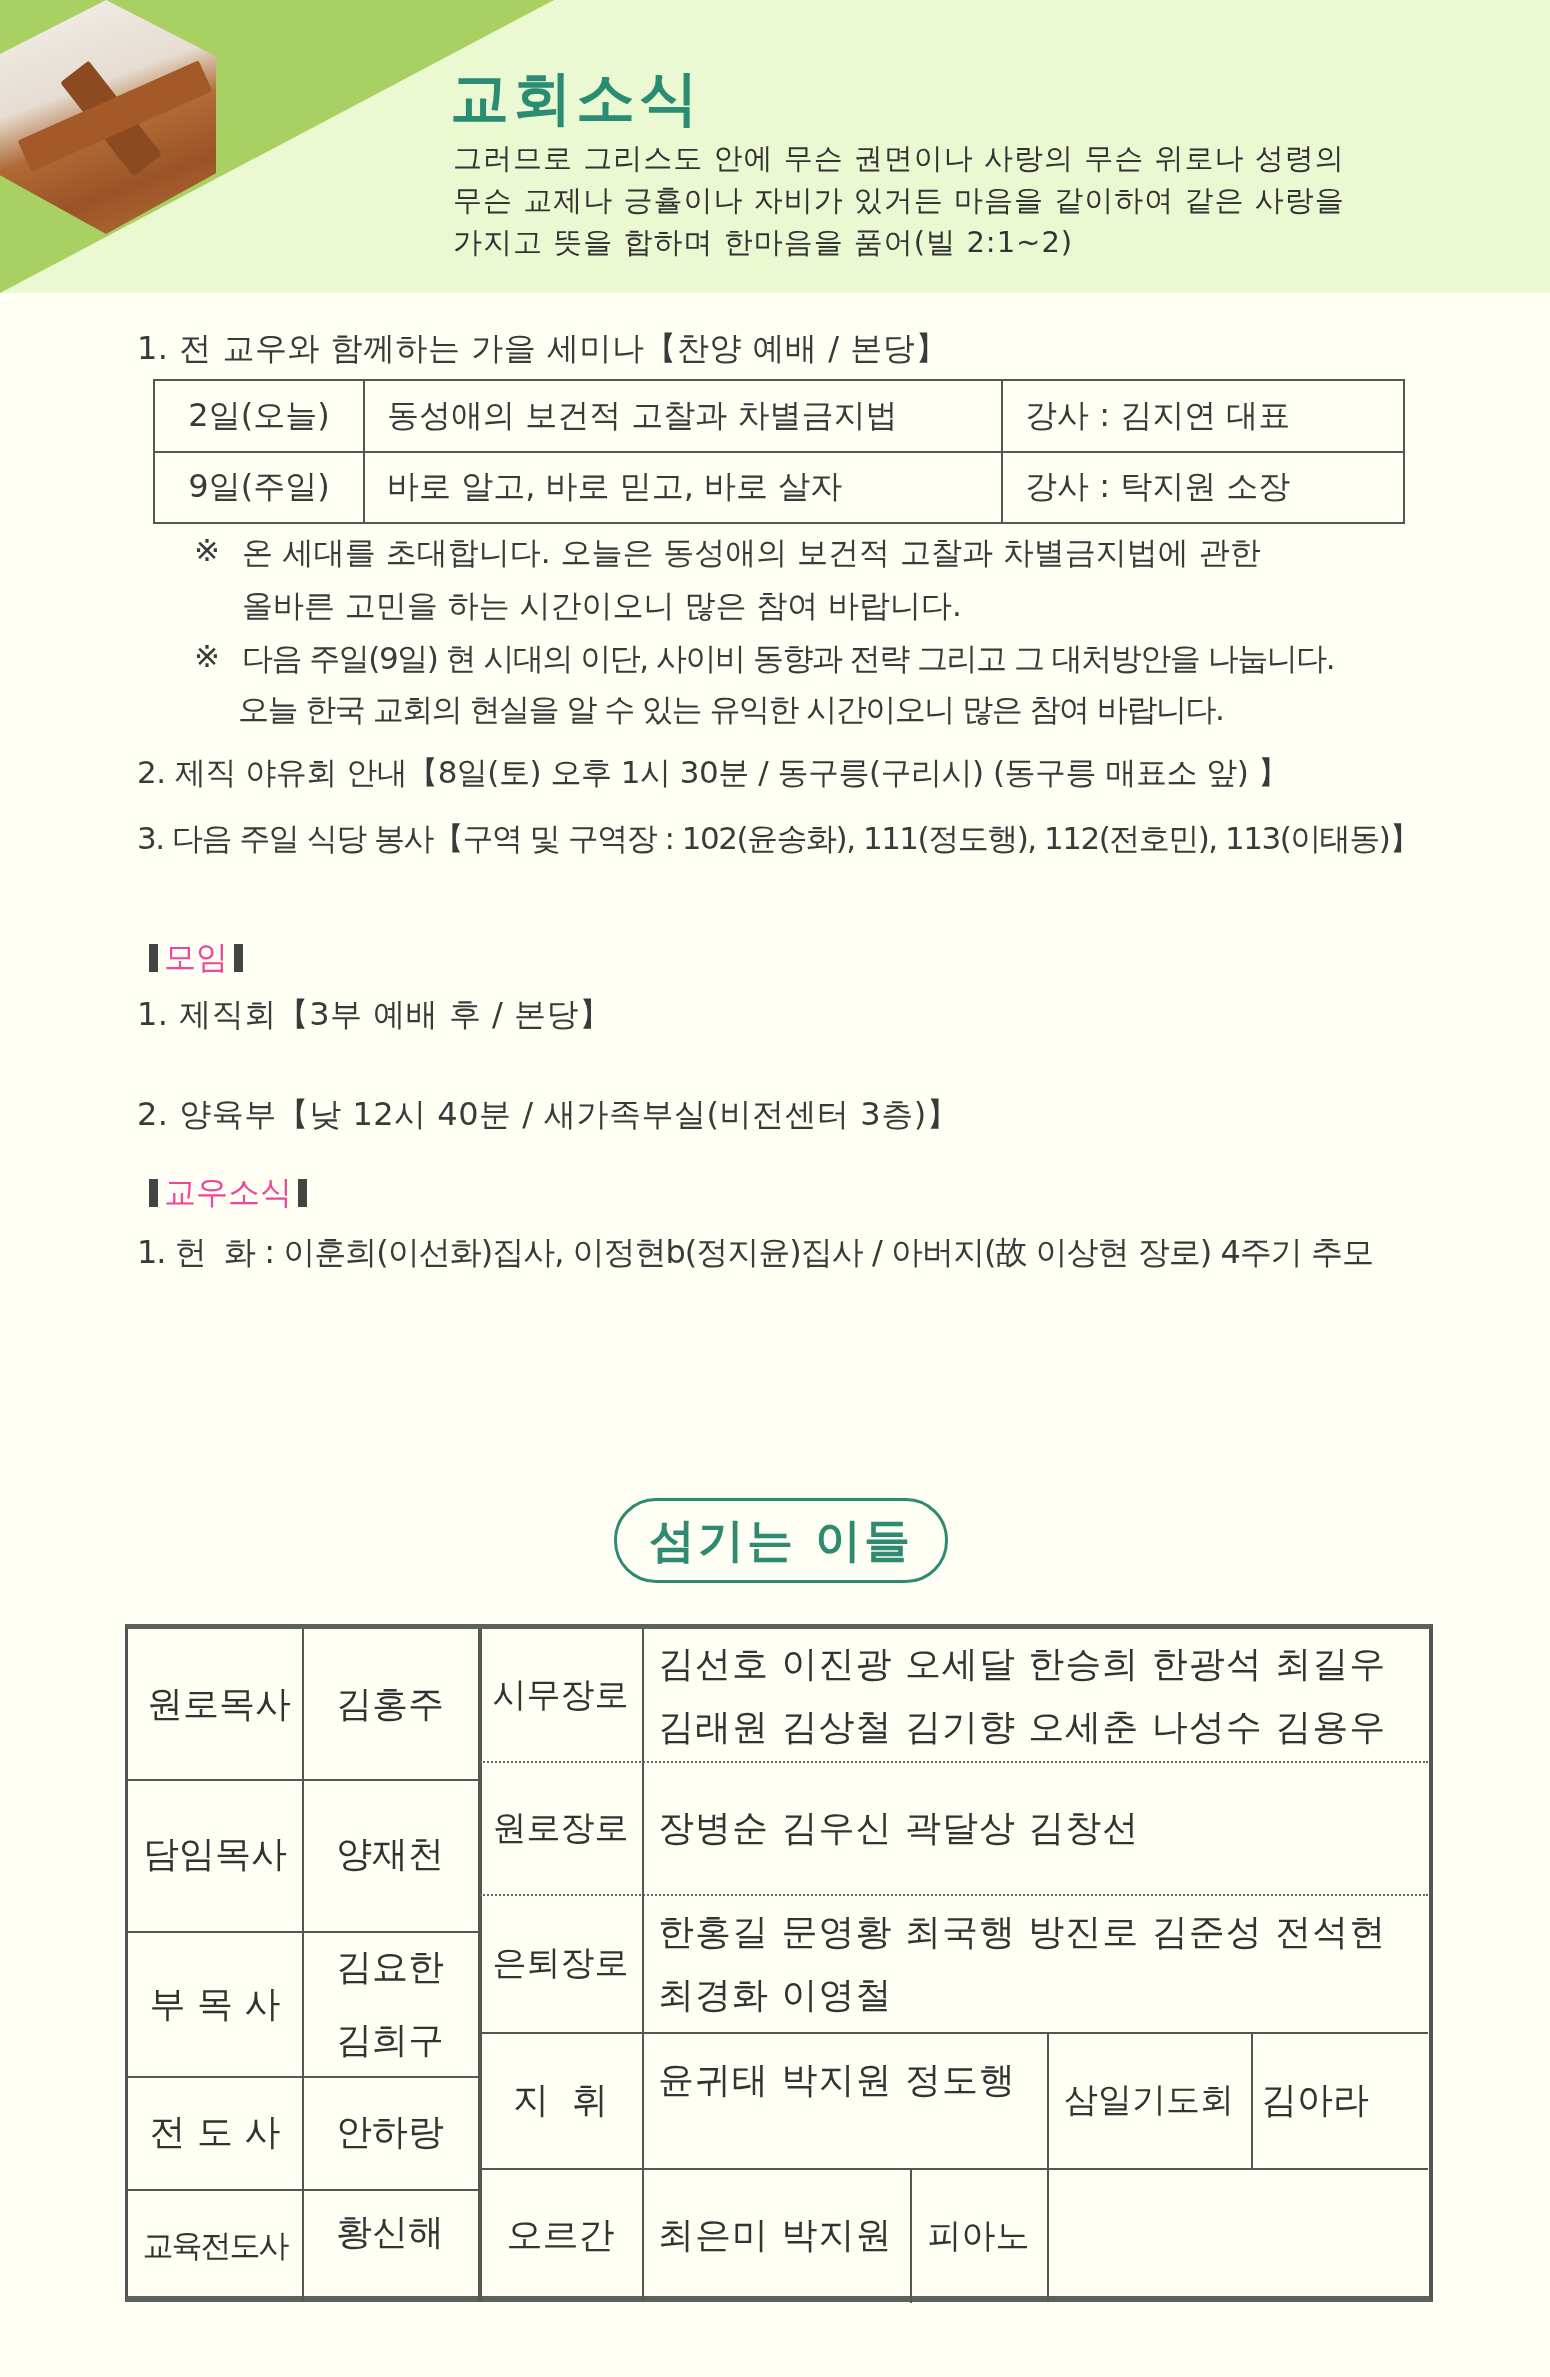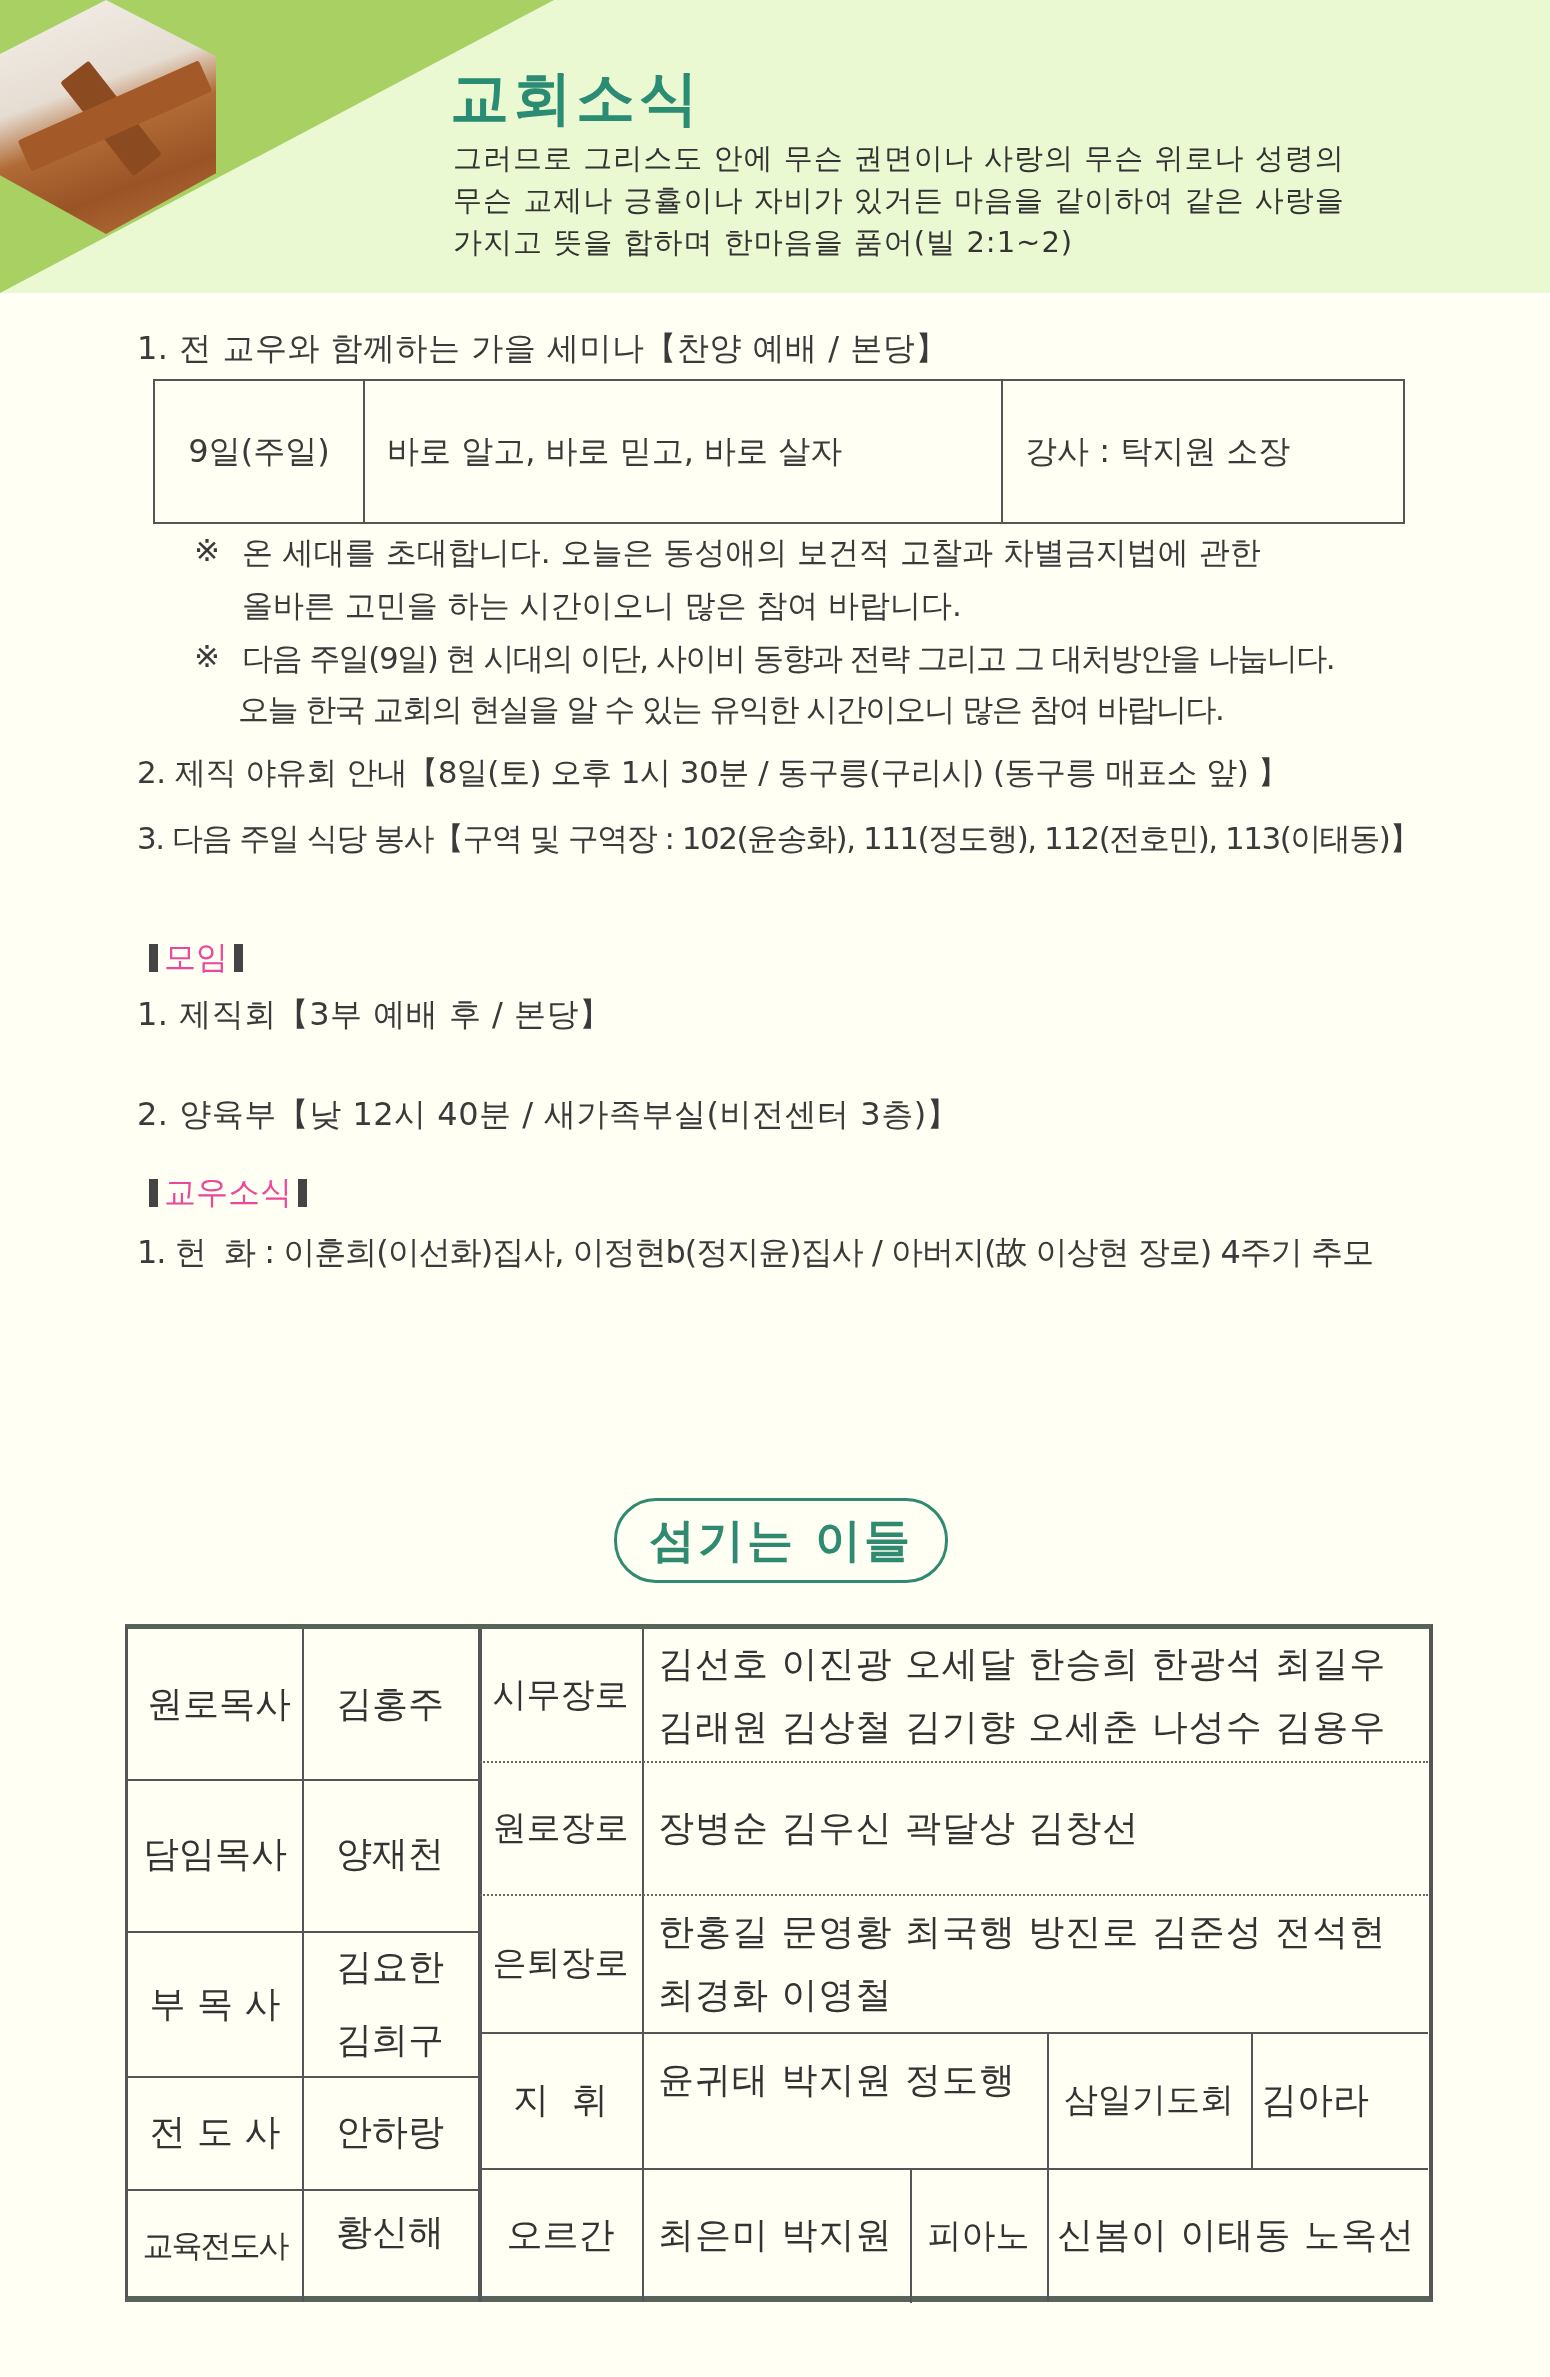--- a/index.html
+++ b/index.html
@@ -94,20 +94,25 @@
     <div>그러므로 그리스도 안에 무슨 권면이나 사랑의 무슨 위로나 성령의</div>
     <div>무슨 교제나 긍휼이나 자비가 있거든 마음을 같이하여 같은 사랑을</div>
     <div>가지고 뜻을 합하며 한마음을 품어(빌 2:1~2)</div>
   </div>
 </div>
 
 <div class="line" style="top:327px;">1. 전 교우와 함께하는 가을 세미나【찬양 예배 / 본당】</div>
 
 <table class="seminar">
   <tbody>
+      <tr>
+    <td class="c1">2일(오늘)</td>
+    <td class="c2">동성애의 보건적 고찰과 차별금지법</td>
+    <td>강사 : 김지연 대표</td>
+  </tr>
   <tr>
     <td class="c1">9일(주일)</td>
     <td class="c2">바로 알고, 바로 믿고, 바로 살자</td>
     <td>강사 : 탁지원 소장</td>
   </tr>
 </tbody>
   </table>
 
 <div class="note" style="left:194px; top:532px;">※</div>
 <div class="note" style="left:242px; top:532px;">온 세대를 초대합니다. 오늘은 동성애의 보건적 고찰과 차별금지법에 관한</div>
@@ -187,15 +192,14 @@
   </div>
 
   <div class="cell" style="left:352px; top:403px; width:161px; height:136px; justify-content:center; white-space:pre;">지  휘</div>
   <div class="cell" style="left:530px; top:403px; width:389px; height:96px; letter-spacing:1px;">윤귀태 박지원 정도행</div>
   <div class="cell" style="left:919px; top:403px; width:204px; height:136px; justify-content:center; font-size:34px;">삼일기도회</div>
   <div class="cell" style="left:1133px; top:403px; width:168px; height:136px;">김아라</div>
 
   <div class="cell" style="left:352px; top:539px; width:161px; height:135px; justify-content:center;">오르간</div>
   <div class="cell" style="left:530px; top:539px; width:252px; height:135px; letter-spacing:1px;">최은미 박지원</div>
   <div class="cell" style="left:782px; top:539px; width:137px; height:135px; justify-content:center; font-size:34px;">피아노</div>
-  <div class="cell" style="left:929px; top:539px; width:372px; height:135px; letter-spacing:1px;">신봄이 이태동 노옥선</div>
 </div>
 
 
 </body></html>

